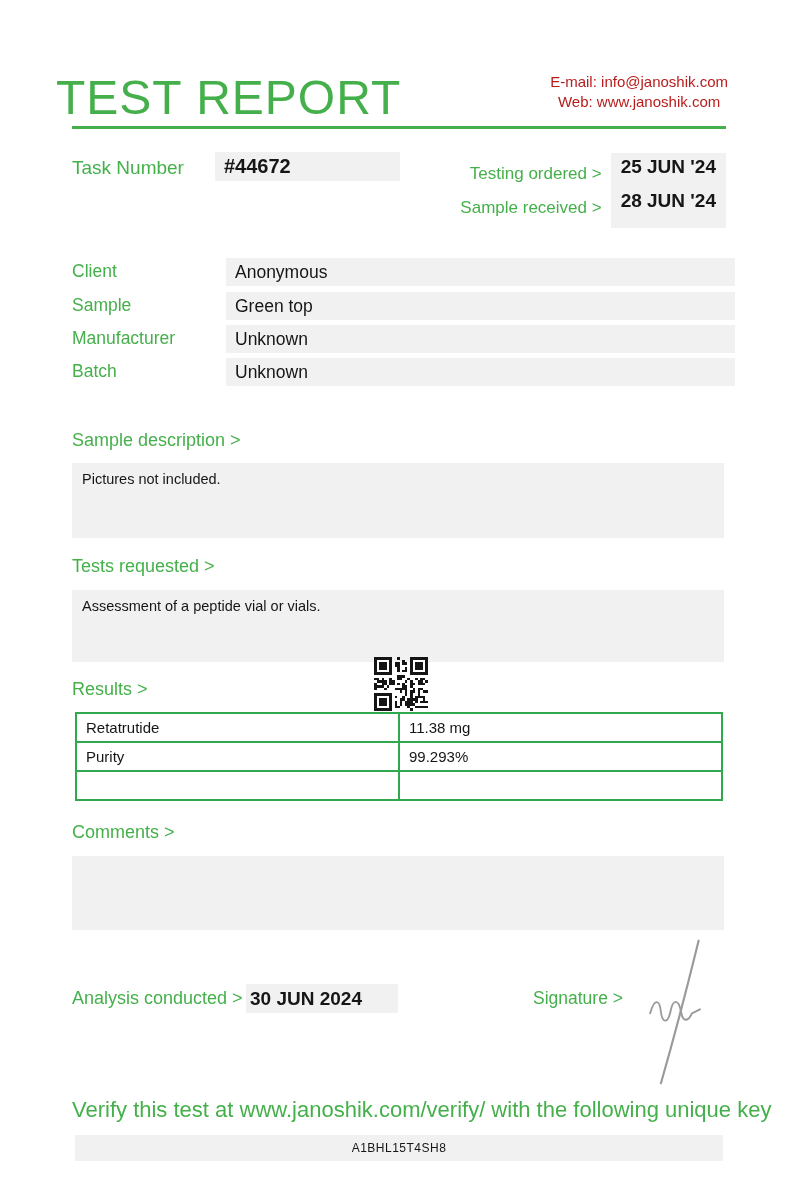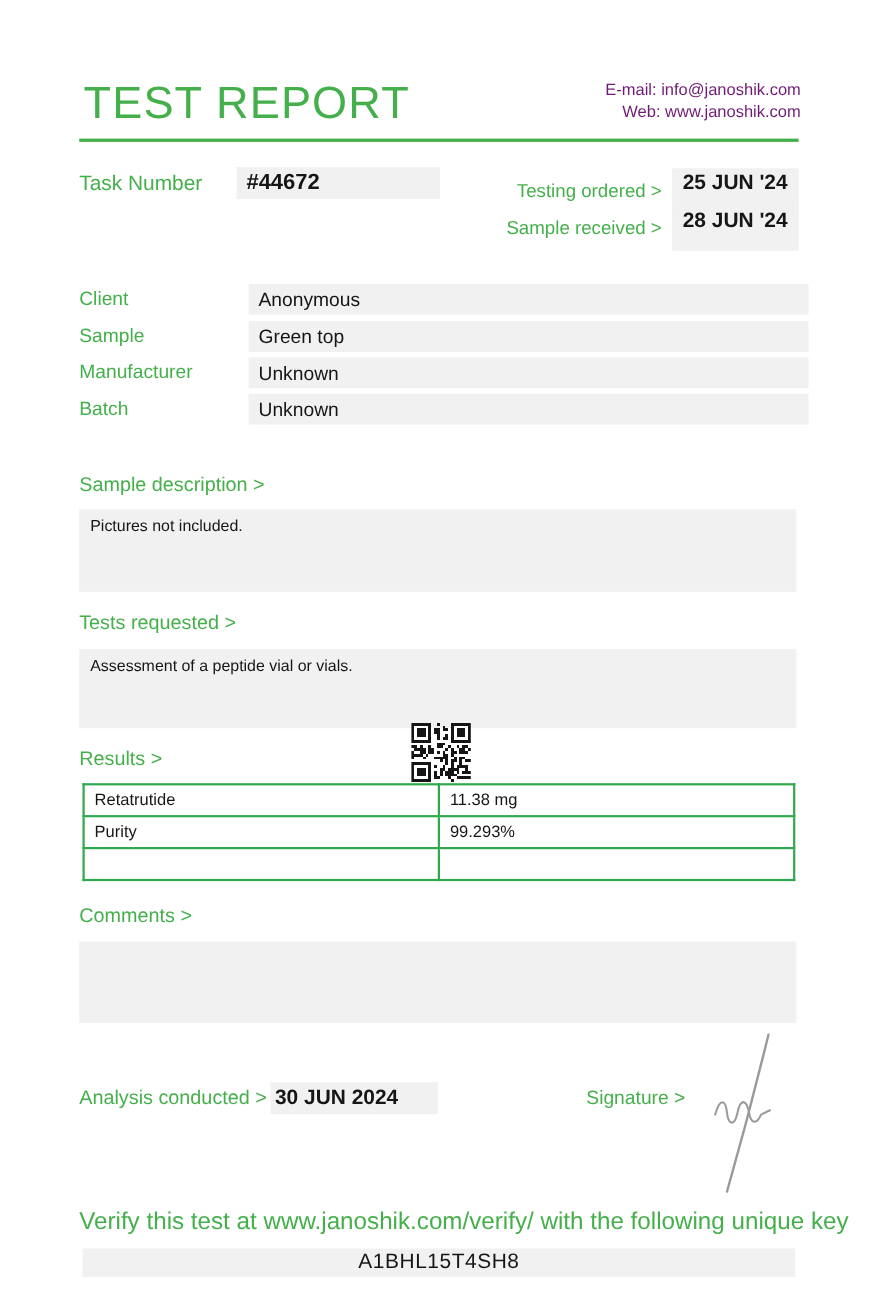--- a/index.html
+++ b/index.html
@@ -1,27 +1,27 @@
 <!DOCTYPE html>
 <html><head>
 <meta charset="utf-8">
 <style>
   html,body{margin:0;padding:0;background:#fff;}
   .page{position:relative;width:800px;height:1181px;background:#ffffff;
         font-family:"Liberation Sans",sans-serif;overflow:hidden;}
 
   
-  .title{position:absolute;left:76px;top:70px;font-size:41px;font-weight:400;
+  .title{position:absolute;left:56px;top:70px;font-size:48px;font-weight:400;
          letter-spacing:1px;color:#45b04b;}
   .logo{position:absolute;left:340px;top:36px;width:130px;text-align:center;}
   .logo svg{display:block;margin:0 auto;}
   .logo-text{font-size:25px;font-weight:700;letter-spacing:1px;color:#58595b;margin-top:2px;}
   .logo-text .shik{color:#3fae49;}
-  .contact{position:absolute;right:72px;top:72px;text-align:right;
-           font-size:15px;color:#701a75;line-height:20px;}
+  .contact{position:absolute;right:72px;top:72px;text-align:center;
+           font-size:15px;color:#b91c1c;line-height:20px;}
   .rule{position:absolute;left:72px;top:126px;width:654px;height:3px;background:#45b04b;}
 
   
   .glabel{position:absolute;color:#45b04b;font-size:18px;}
   .gbox{background:#f1f1f1;color:#161616;}
 
   
   .task-label{left:72px;top:157px;font-size:19px;}
   .task-box{position:absolute;left:215px;top:152px;width:185px;height:29px;
             font-size:20px;font-weight:600;line-height:29px;padding-left:9px;box-sizing:border-box;}
@@ -51,21 +51,21 @@
   
   .analysis-box{position:absolute;left:246px;top:984px;width:152px;height:29px;
                 font-size:19px;font-weight:600;line-height:29px;padding-left:4px;box-sizing:border-box;}
   .sig-label{left:533px;top:988px;font-size:17.5px;}
   .signature{position:absolute;left:628px;top:938px;}
 
   
   .verify-line{position:absolute;left:72px;top:1097px;width:656px;font-size:22px;
                color:#45b04b;white-space:nowrap;}
   .key-box{position:absolute;left:75px;top:1135px;width:648px;height:26px;
-           text-align:center;font-size:19px;line-height:26px;letter-spacing:0.5px;}
+           text-align:center;font-size:12px;line-height:26px;letter-spacing:0.5px;}
 </style>
 </head>
 <body>
 
 <div class="page">
 
   <div class="title">TEST REPORT</div>
 
 
   <div class="contact">

